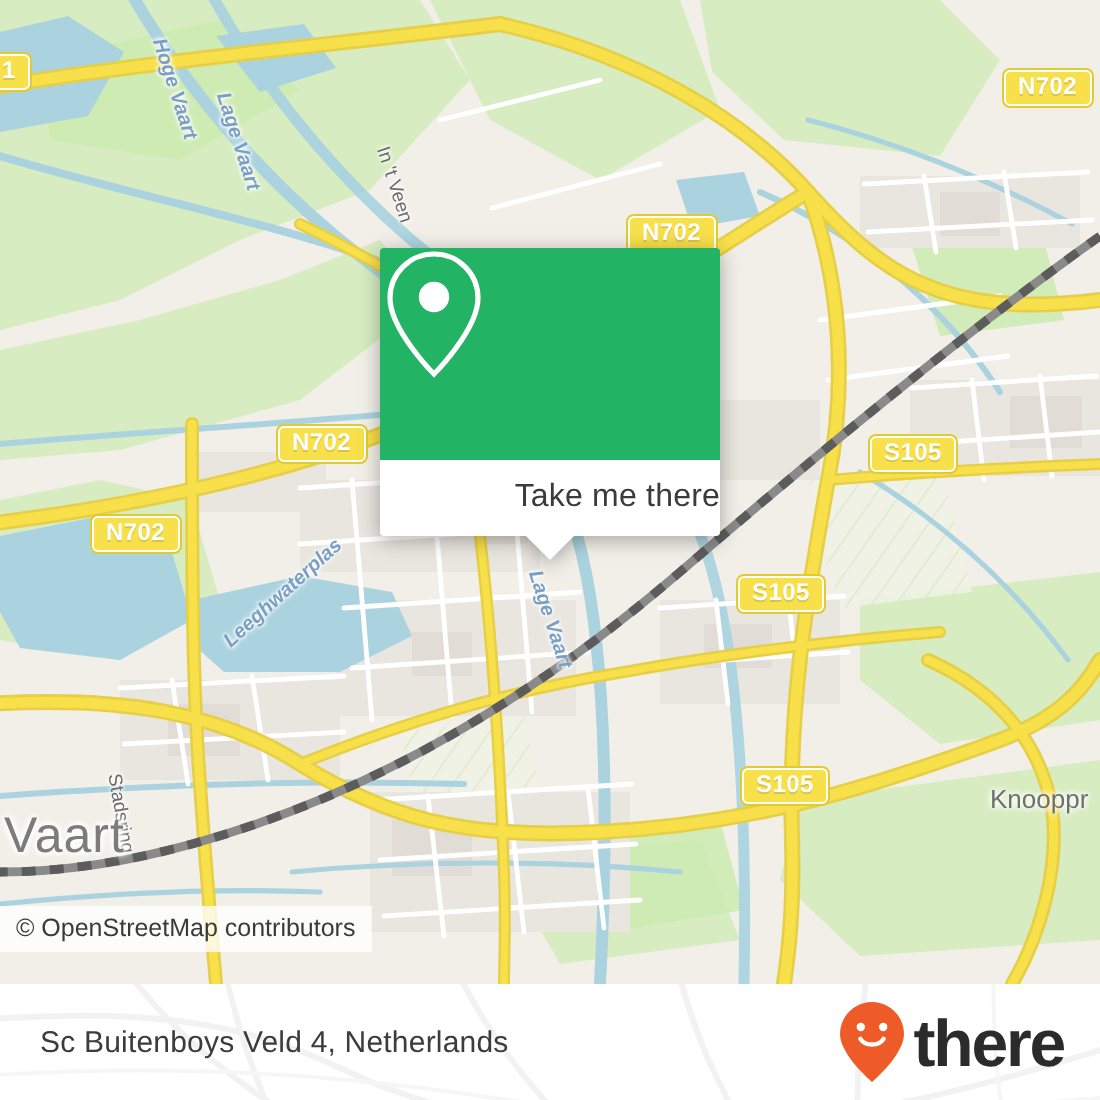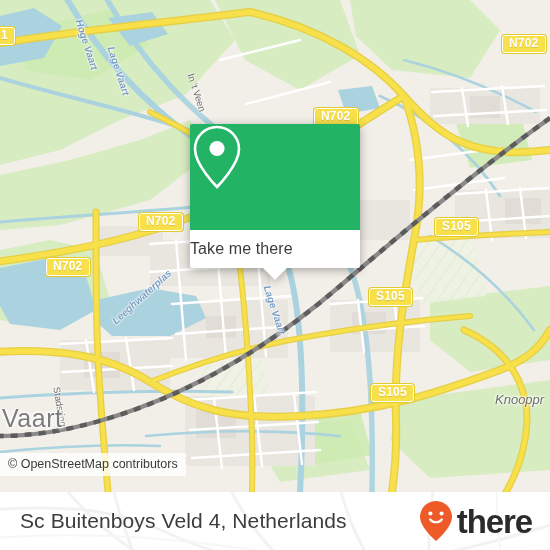--- a/index.html
+++ b/index.html
@@ -30,21 +30,21 @@
   }
   .street-label{
     color:#6b6b6b;font-size:9.5px;font-weight:400;
     text-shadow:0 0 2px #fff,0 0 2px #fff,0 0 3px #fff;
   }
   .city-label{
     color:#7c7c7c;font-size:25px;font-weight:400;letter-spacing:.5px;
     text-shadow:0 0 3px #fff,0 0 3px #fff,0 0 5px #fff,0 0 5px #fff;
   }
   .place-label{
-    color:#6f6f6f;font-size:13px;font-style:italic;
+    color:#6f6f6f;font-size:13px;
     text-shadow:0 0 3px #fff,0 0 3px #fff,0 0 4px #fff;
   }
 
   
   .shield{
     position:absolute;
     background:#f7e04a;
     border:1.6px solid #ffffff;
     border-radius:3px;
     color:#ffffff;
@@ -60,21 +60,21 @@
   #callout{
     position:absolute;left:190px;top:124px;width:170px;
     filter:drop-shadow(0 2px 5px rgba(0,0,0,.32));
   }
   #callout-top{
     height:106px;border-radius:2px 2px 0 0;
     display:flex;align-items:center;justify-content:center;
   }
   #callout-bottom{
     background:#ffffff;height:38px;border-radius:0 0 2px 2px;
-    display:flex;align-items:center;justify-content:flex-start;
+    display:flex;align-items:center;justify-content:flex-end;
     position:relative;
   }
   #callout-label{
     font-size:16px;color:#3b3b3b;font-weight:400;letter-spacing:.1px;
   }
   #callout-tail{
     position:absolute;left:50%;bottom:-12px;margin-left:-13px;
     width:0;height:0;
     border-left:13px solid transparent;
     border-right:13px solid transparent;
@@ -92,21 +92,21 @@
 
   
   #footer{
     position:absolute;left:0;top:492px;width:550px;height:58px;
     background:#ffffff;overflow:hidden;
   }
   #footer-bg{position:absolute;left:0;top:-40px;opacity:.5;}
   #footer-address{
     position:absolute;left:20px;top:0;height:58px;
     display:flex;align-items:center;
-    font-size:21px;color:#3c3c3c;letter-spacing:.1px;
+    font-size:15px;color:#3c3c3c;letter-spacing:.1px;
   }
   #brand{
     position:absolute;right:18px;top:0;height:58px;
     display:flex;align-items:center;gap:4px;
   }
   #brand-word{
     font-size:33px;color:#2b2b2b;font-weight:700;letter-spacing:-1.1px;
     line-height:33px;
   }
 </style>

